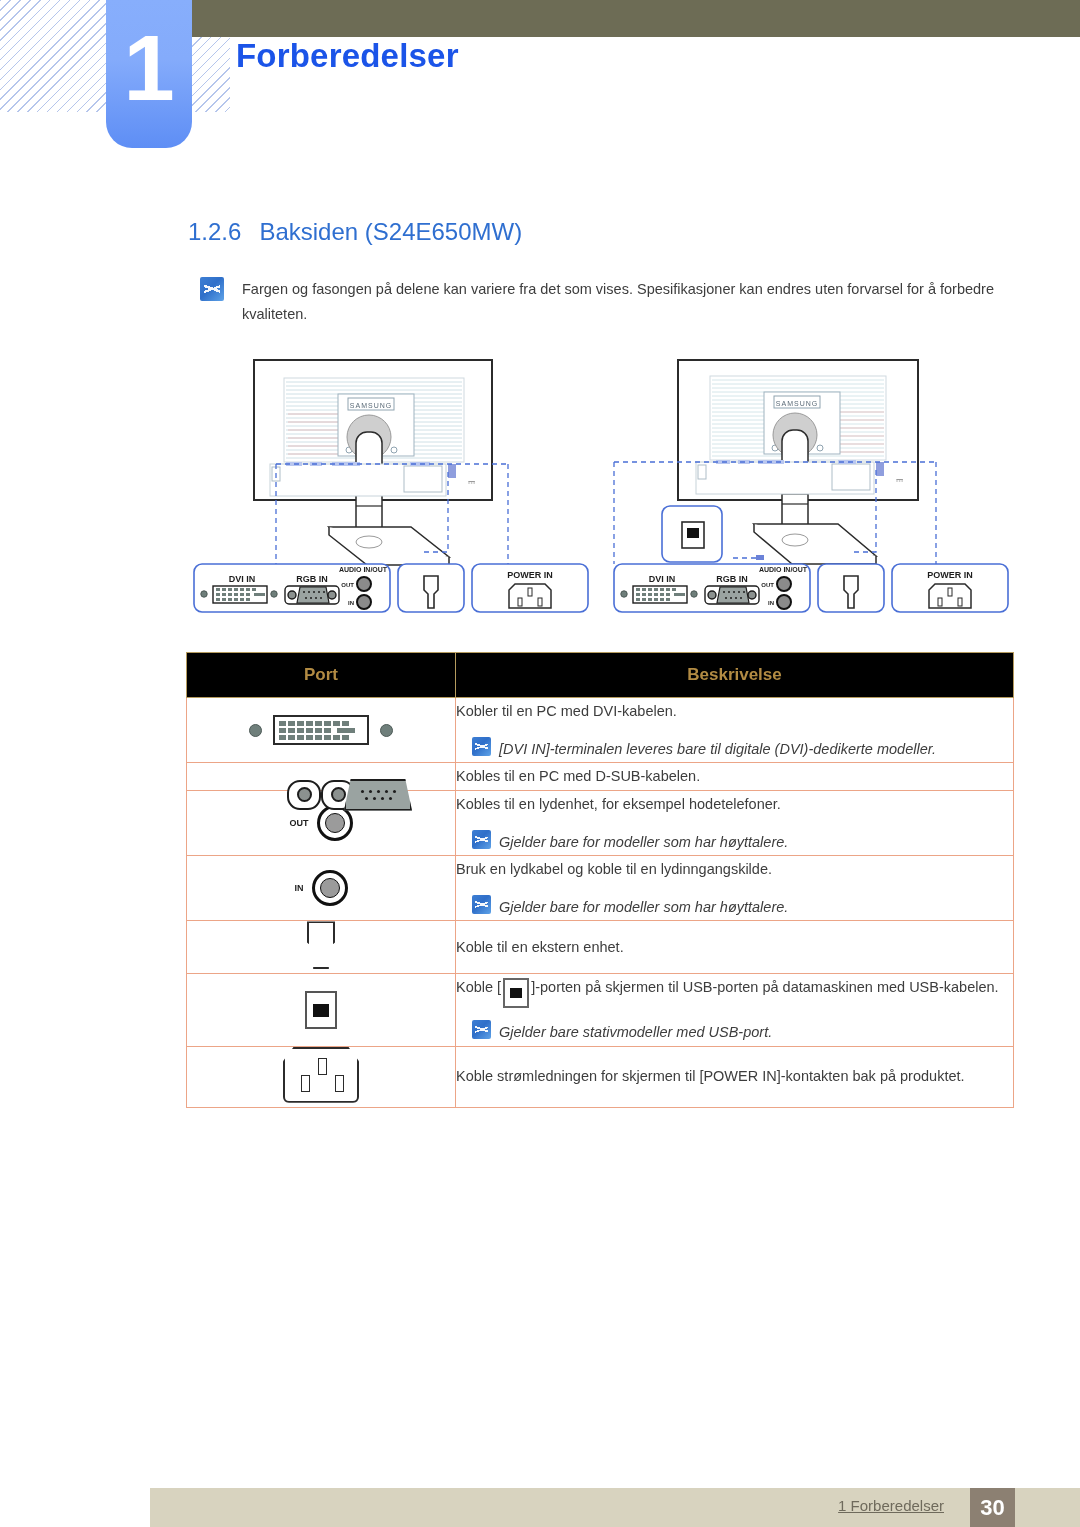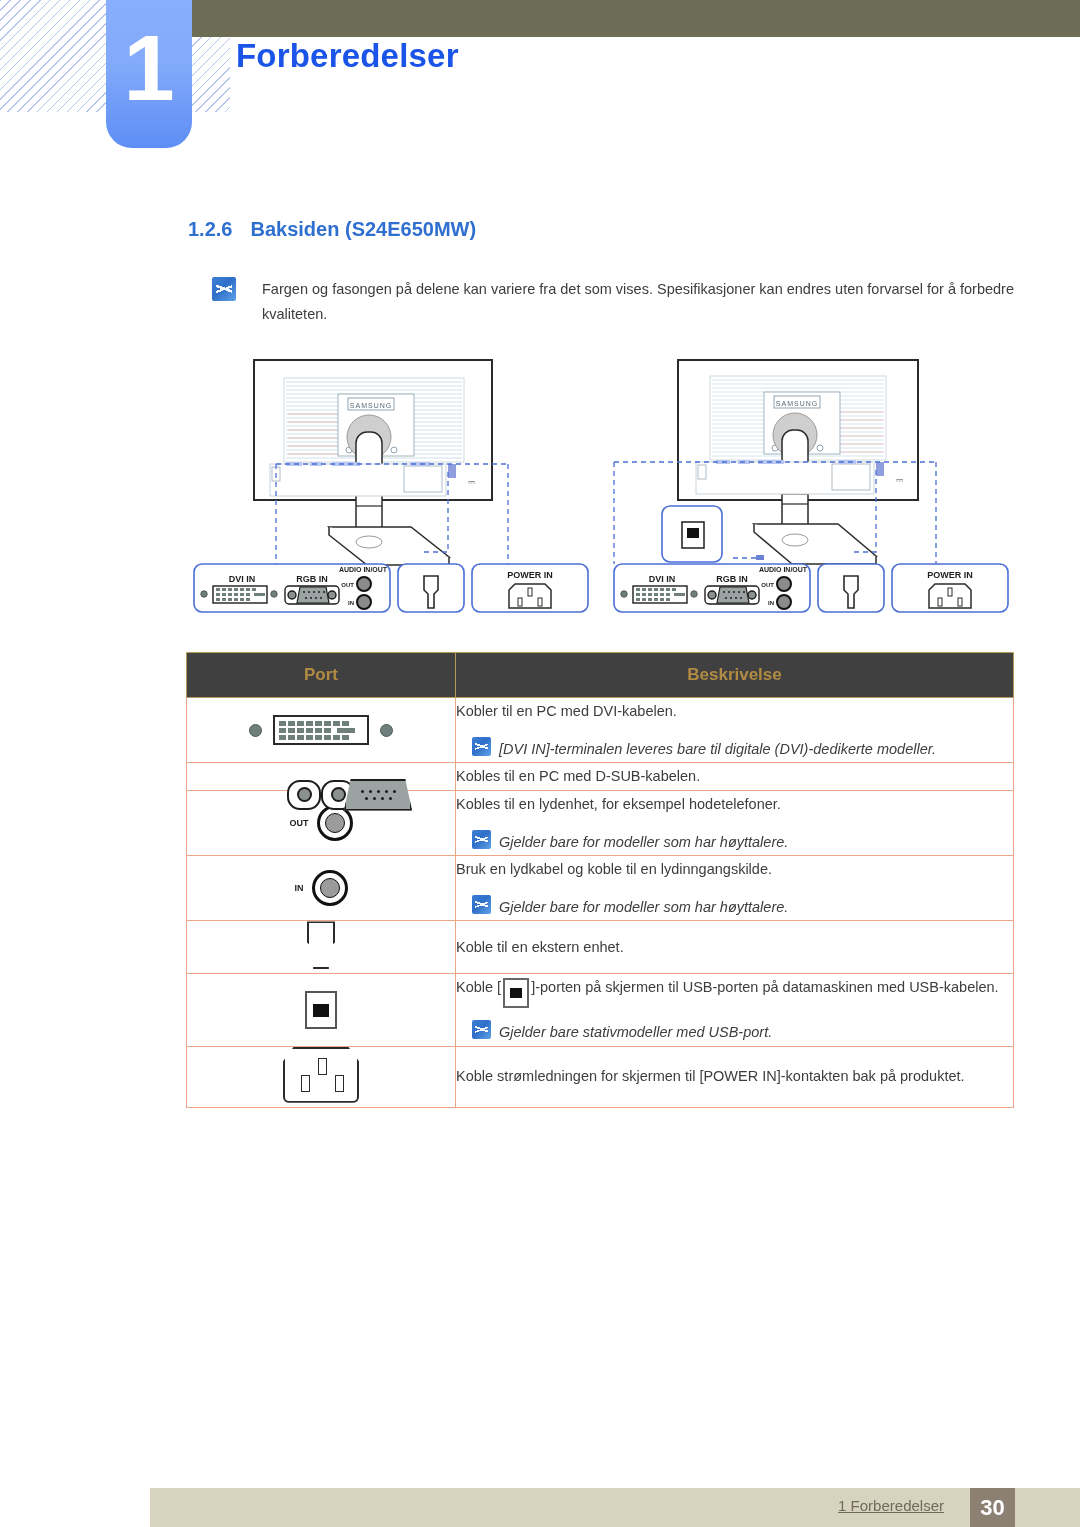--- a/index.html
+++ b/index.html
@@ -18,49 +18,49 @@
   #chapnum{position:absolute;left:106px;top:0;width:86px;height:148px;
     border-bottom-left-radius:26px;border-bottom-right-radius:26px;
     background:linear-gradient(180deg,#87aefc 0%,#84abfb 40%,#5e8ef5 100%);
     color:#ffffff;font-size:92px;font-weight:bold;line-height:1;
     display:flex;align-items:flex-start;justify-content:center;
     padding-top:22px;box-sizing:border-box;}
   #chaptitle{position:absolute;left:236px;top:37px;font-size:33px;font-weight:bold;
     color:#1b54e8;letter-spacing:.2px;}
 
   
-  #sec{position:absolute;left:188px;top:218px;font-size:20px;font-weight:bold;color:#2f6fd0;}
+  #sec{position:absolute;left:188px;top:218px;font-size:24px;font-weight:normal;color:#2f6fd0;}
   #sec .num{color:#2f6fd0;margin-right:18px;}
 
   
   .noteicon{width:24px;height:24px;flex:0 0 24px;border-radius:2px;
     background:linear-gradient(135deg,#3e7fd4 0%,#2f6fc9 45%,#5fa3e8 100%);
     position:relative;}
   .noteicon:after{content:"";position:absolute;left:4px;top:4px;width:16px;height:16px;
     background:
       linear-gradient(200deg,transparent 42%,#ffffff 42%,#ffffff 54%,transparent 54%),
       linear-gradient(160deg,transparent 46%,#ffffff 46%,#ffffff 56%,transparent 56%);
     opacity:.95;}
   .noteicon.small{width:19px;height:19px;flex:0 0 19px;}
   .noteicon.small:after{left:3px;top:3px;width:13px;height:13px;}
 
-  #notetop{position:absolute;left:212px;top:277px;width:810px;display:flex;gap:26px;}
+  #notetop{position:absolute;left:200px;top:277px;width:810px;display:flex;gap:18px;}
   #notetop .txt{font-size:14.5px;color:#3d3d3d;line-height:1.75;}
 
   
   #diagrams{position:absolute;left:186px;top:352px;width:830px;height:285px;}
   .dgwrap{position:absolute;top:0;width:410px;height:285px;}
   .dg-left{left:0;}
   .dg-right{left:420px;}
 
   
   #tbl{position:absolute;left:186px;top:652px;width:828px;
     border:1px solid #b59b5e;border-collapse:collapse;}
   #tbl td,#tbl th{border:1px solid #eca587;padding:0;vertical-align:middle;}
-  #tbl thead th{background:#404040;border:1px solid #b59b5e;color:#b28b43;
+  #tbl thead th{background:#000000;border:1px solid #b59b5e;color:#b28b43;
     font-size:17px;font-weight:bold;height:44px;}
   .col-port{width:268px;}
   .cell-port{text-align:center;}
   .cell-desc{padding:14px 0 14px 14px;font-size:14.5px;color:#3d3d3d;line-height:1.85;margin-left:18px;}
   .subnote{display:flex;gap:8px;align-items:flex-start;margin-top:12px;padding-left:16px;font-style:italic;}
   .subnote .txt{font-size:14.5px;color:#3d3d3d;line-height:1.75;}
   .desc-line{margin:0;}
 
   
   #footband{position:absolute;left:150px;top:1488px;width:930px;height:39px;background:#d8d3bf;}

